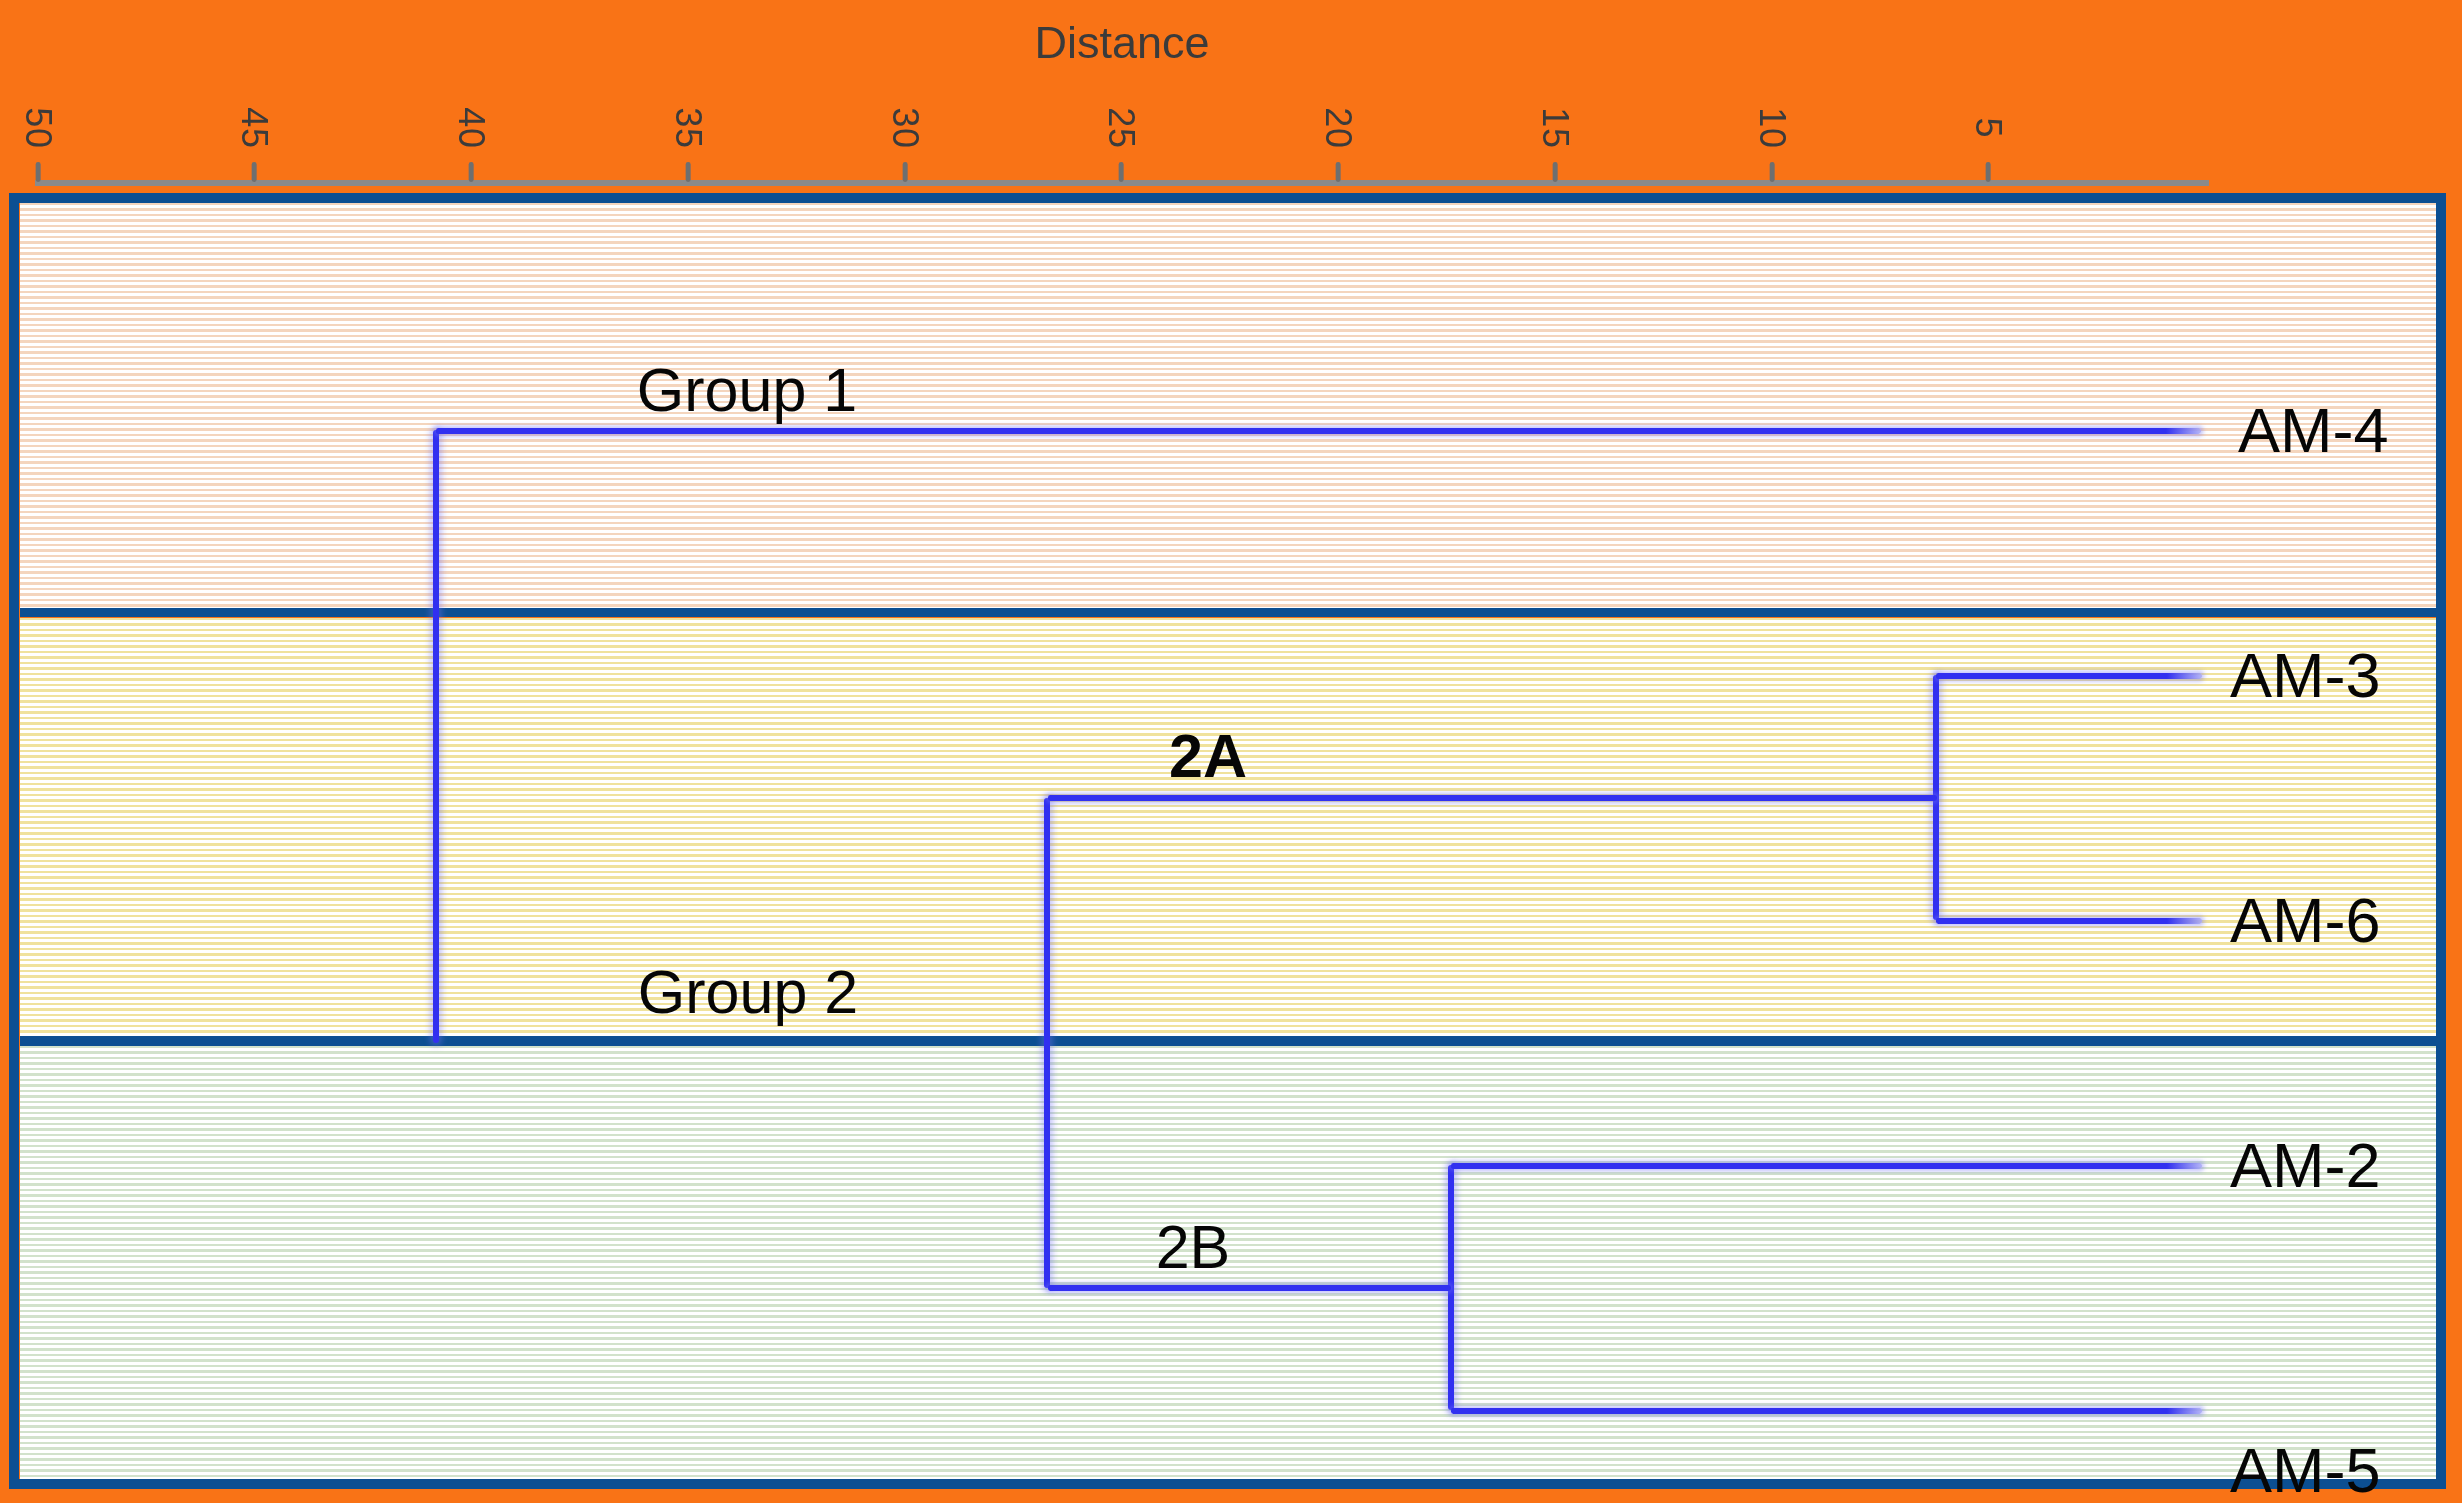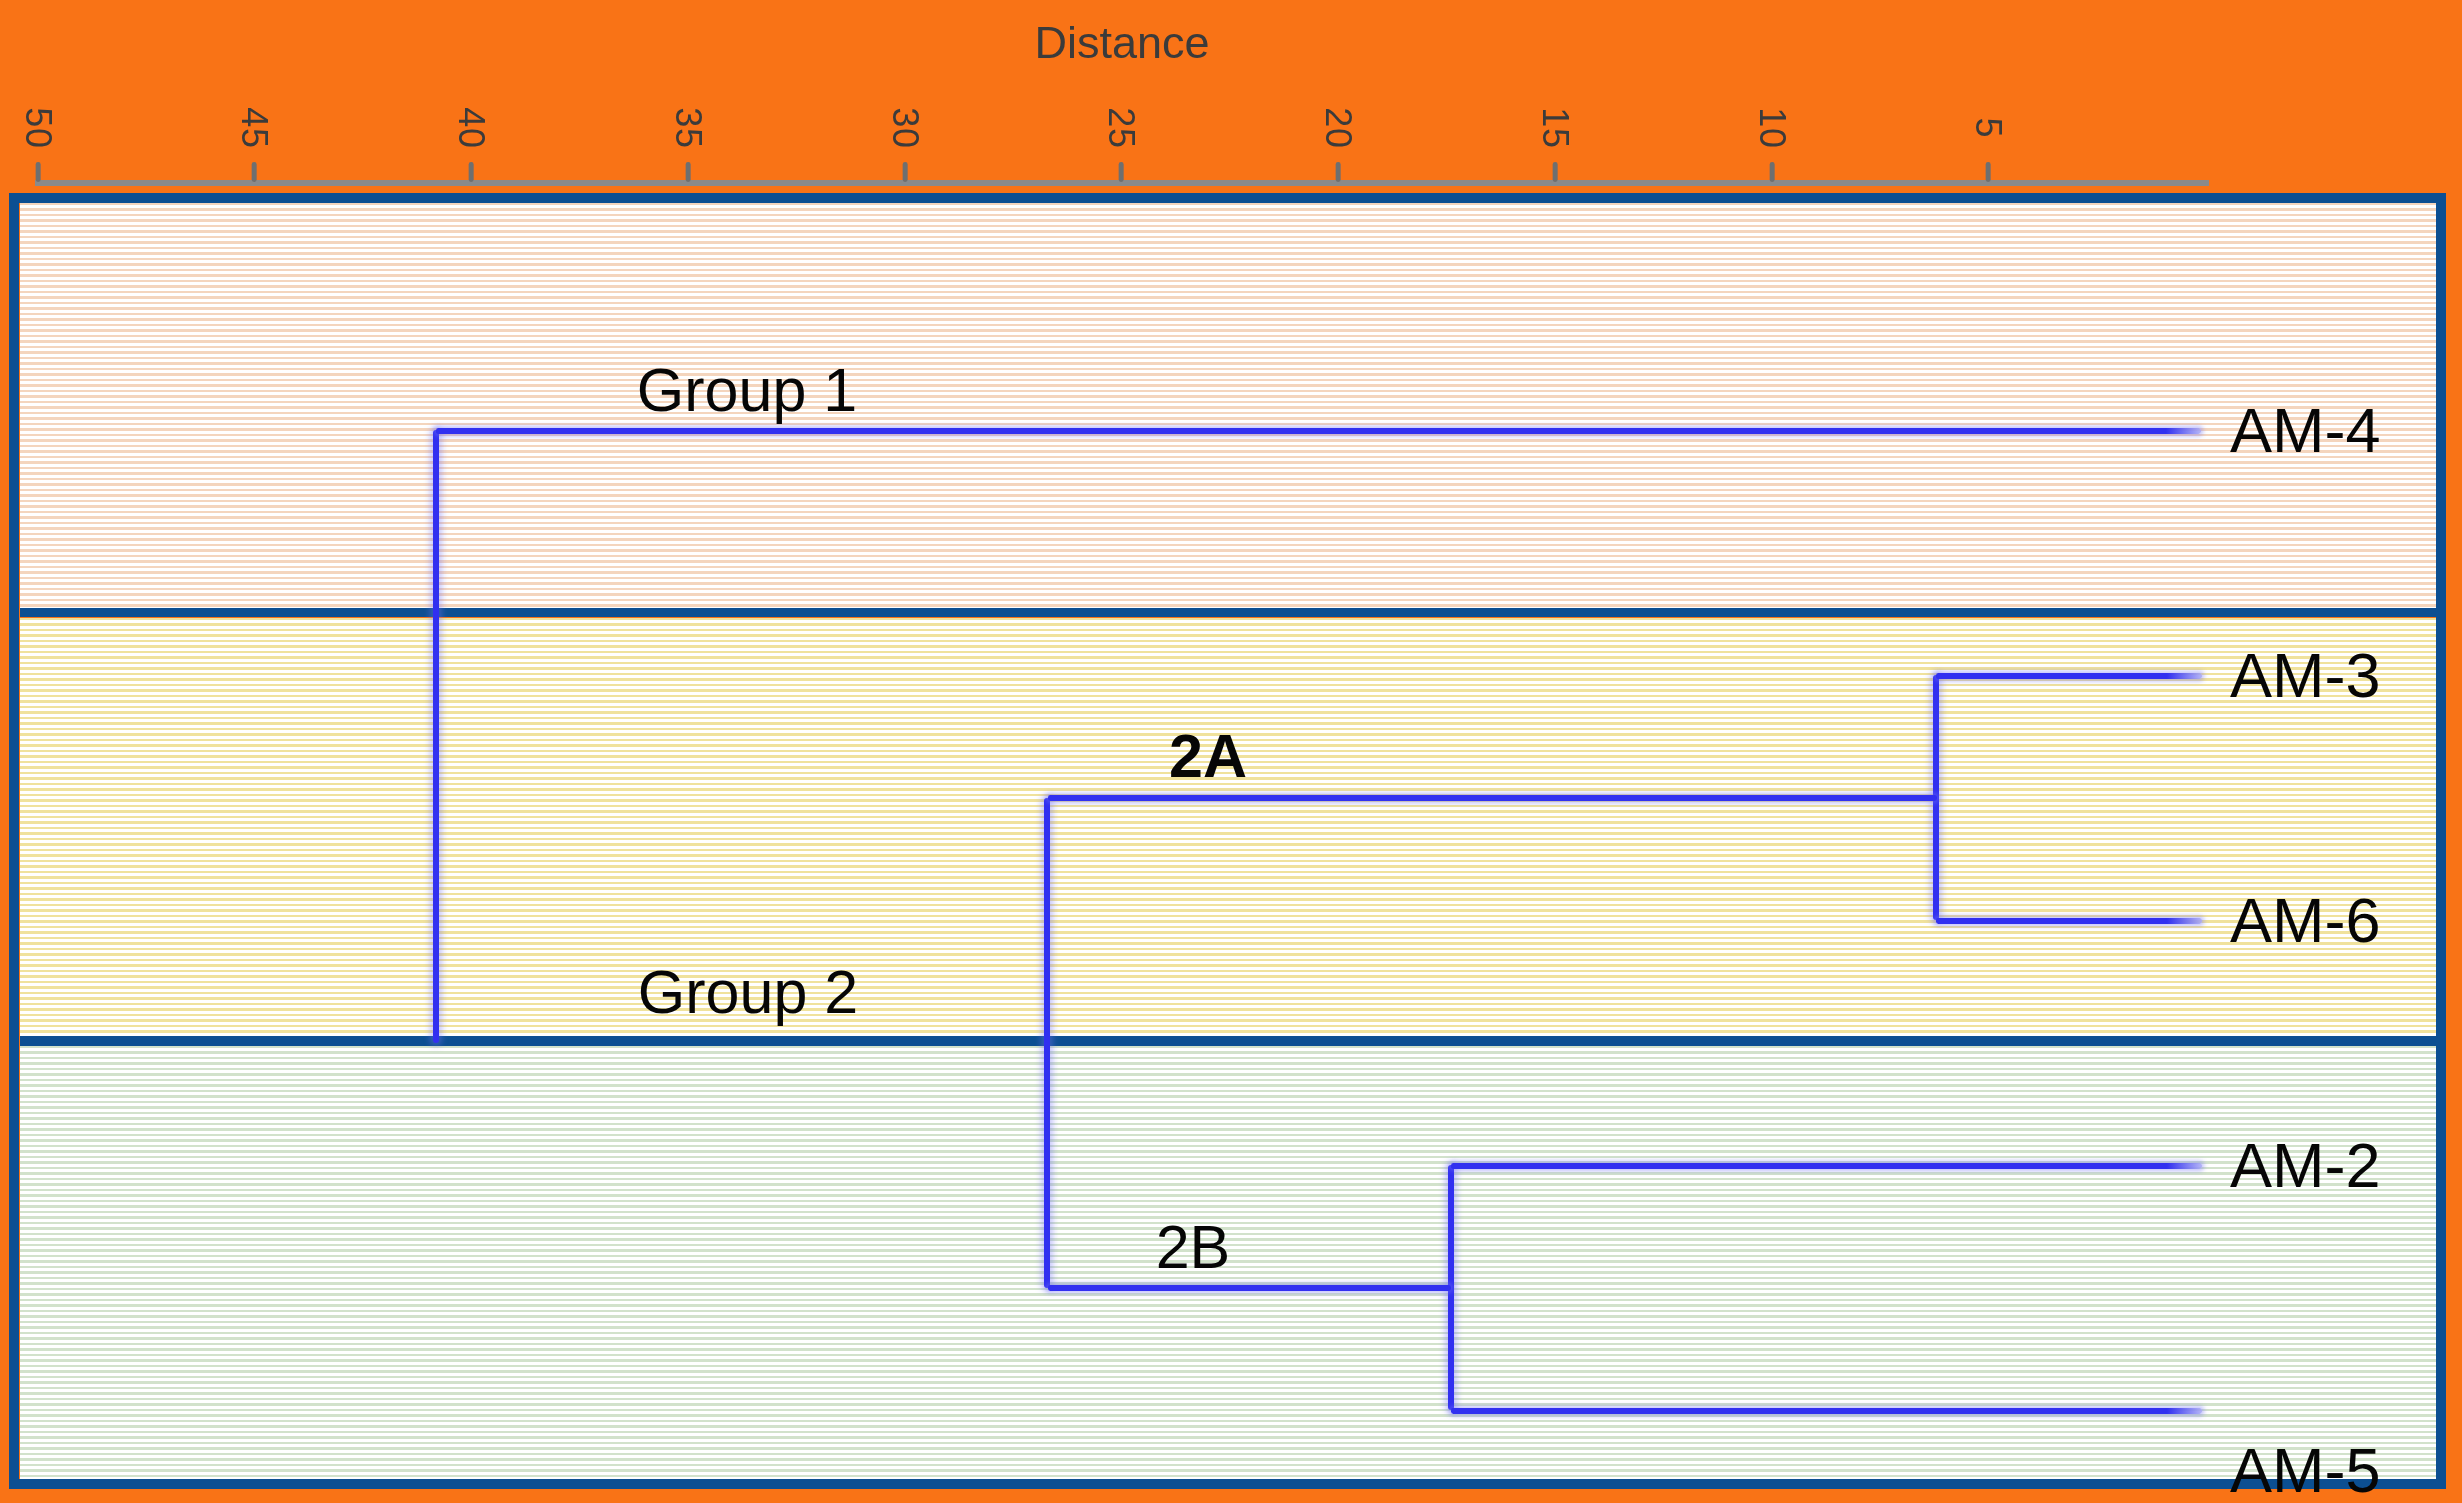--- a/index.html
+++ b/index.html
@@ -90,21 +90,21 @@
       <div class="branch-h leaf-line" style="left: 1451px; width: 751px; top: 1408px;"></div>
       <div class="branch-v" style="left: 1044px; top: 798px; height: 490px;"></div>
       <div class="branch-h" style="left: 1048px; width: 889px; top: 795px;"></div>
       <div class="branch-h" style="left: 1048px; width: 403px; top: 1285px;"></div>
       <div class="branch-v" style="left: 433px; top: 430px; height: 613px;"></div>
       <div class="branch-h leaf-line" style="left: 436px; width: 1765px; top: 428px;"></div>
       <div class="branch-h under-divider" style="left: 436px; width: 611px; top: 1040px;"></div>
     </div>
 
   <div id="leaves">
-      <div class="leaf-label" style="top: 430px;">AM-4</div>
+      <div class="leaf-label" style="top: 430px; margin-left: 8px;">AM-4</div>
       <div class="leaf-label" style="top: 675px;">AM-3</div>
       <div class="leaf-label" style="top: 920px;">AM-6</div>
       <div class="leaf-label" style="top: 1165px;">AM-2</div>
       <div class="leaf-label" style="top: 1470px; text-align: right;">AM-5</div>
     </div>
 
   <div id="annotations">
       <div class="annotation" style="left: 747px; top: 390px;">Group 1</div>
       <div class="annotation" style="left: 1208px; top: 756px; font-weight: bold;">2A</div>
       <div class="annotation" style="left: 748px; top: 992px;">Group 2</div>

